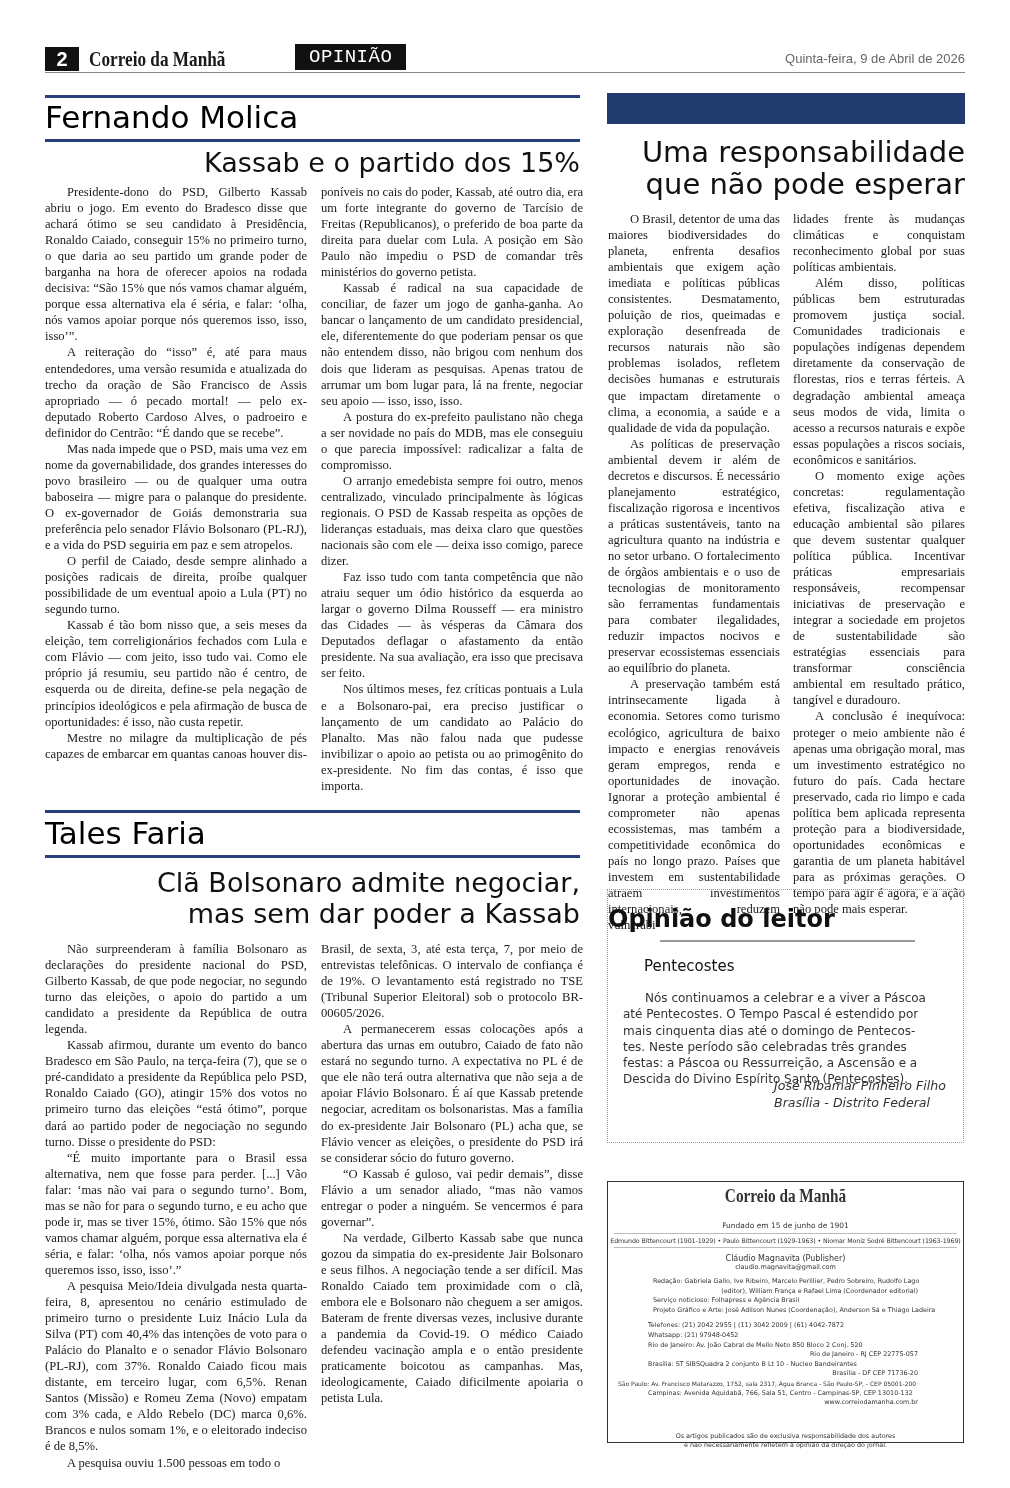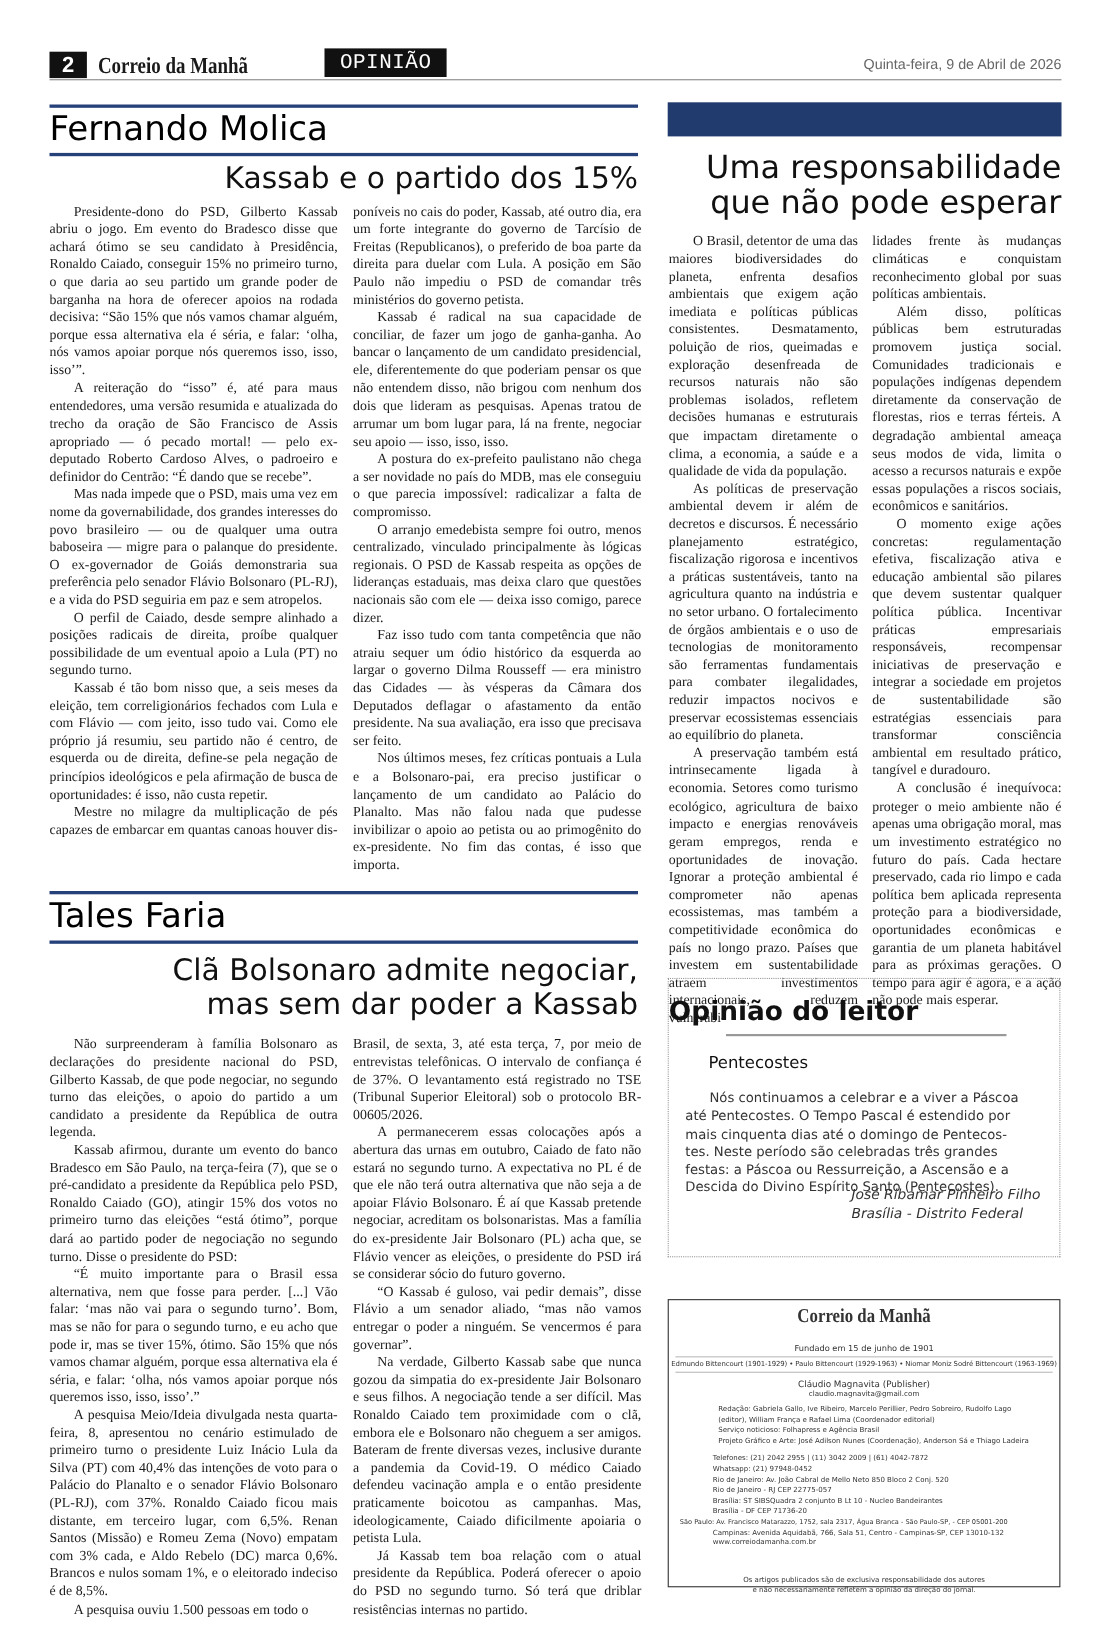--- a/index.html
+++ b/index.html
@@ -25,21 +25,21 @@
 .letter .body span{display:block}
 .letter .sig{position:absolute;right:17px;top:187px;text-align:left;font-size:12.6px;font-style:italic;line-height:17px;color:#333}
 .masthead{position:absolute;left:607px;top:1181px;width:357px;height:262px;border:1.5px solid #333;font-family:"DejaVu Sans",sans-serif;color:#333;text-align:center}
 .mh-name{font-family:"Liberation Serif",serif;font-weight:bold;font-size:18px;margin-top:4px;transform:scaleX(.85)}
 .mh-founded{font-size:7.5px;margin-top:14px}
 .mh-line{height:1px;background:#bbb;margin:3px 6px}
 .mh-founders{font-size:6.3px;white-space:nowrap;letter-spacing:-.1px}
 .mh-pub{font-size:8px;margin-top:6px}
 .mh-email{font-size:6.5px}
 .mh-block{font-size:6.4px;line-height:9.6px;margin-top:6px;text-align:left;padding-left:45px}
-.mh-block .c{text-align:left;padding-right:45px}
+.mh-block .c{text-align:right;padding-right:45px}
 .mh-foot{font-size:6.4px;line-height:9.6px;margin-top:24px}
 </style>
 </head>
 <body>
 
 <div class="hdr">
   <div class="pgnum">2</div>
   <div class="brand">Correio da Manhã</div>
   <div class="section">OPINIÃO</div>
   <div class="date">Quinta-feira, 9 de Abril de 2026</div>
@@ -76,25 +76,24 @@
 </div>
 
 <div class="col" style="left:45px;top:941px;width:262px">
   <p>Não surpreenderam à família Bolsonaro as declarações do presidente nacional do PSD, Gilberto Kassab, de que pode negociar, no segundo turno das eleições, o apoio do partido a um candidato a presidente da República de outra legenda.</p>
   <p>Kassab afirmou, durante um evento do banco Bradesco em São Paulo, na terça-feira (7), que se o pré-candidato a presidente da República pelo PSD, Ronaldo Caiado (GO), atingir 15% dos votos no primeiro turno das eleições “está ótimo”, porque dará ao partido poder de negociação no segundo turno. Disse o presidente do PSD:</p>
   <p>“É muito importante para o Brasil essa alternativa, nem que fosse para perder. [...] Vão falar: ‘mas não vai para o segundo turno’. Bom, mas se não for para o segundo turno, e eu acho que pode ir, mas se tiver 15%, ótimo. São 15% que nós vamos chamar alguém, porque essa alternativa ela é séria, e falar: ‘olha, nós vamos apoiar porque nós queremos isso, isso, isso’.”</p>
   <p>A pesquisa Meio/Ideia divulgada nesta quarta-feira, 8, apresentou no cenário estimulado de primeiro turno o presidente Luiz Inácio Lula da Silva (PT) com 40,4% das intenções de voto para o Palácio do Planalto e o senador Flávio Bolsonaro (PL-RJ), com 37%. Ronaldo Caiado ficou mais distante, em terceiro lugar, com 6,5%. Renan Santos (Missão) e Romeu Zema (Novo) empatam com 3% cada, e Aldo Rebelo (DC) marca 0,6%. Brancos e nulos somam 1%, e o eleitorado indeciso é de 8,5%.</p>
   <p>A pesquisa ouviu 1.500 pessoas em todo o</p>
 </div>
 <div class="col" style="left:321px;top:941px;width:262px">
-  <p class="cont">Brasil, de sexta, 3, até esta terça, 7, por meio de entrevistas telefônicas. O intervalo de confiança é de 37%. O levantamento está registrado no TSE (Tribunal Superior Eleitoral) sob o protocolo BR-00605/2026.</p>
+  <p class="cont">Brasil, de sexta, 3, até esta terça, 7, por meio de entrevistas telefônicas. O intervalo de confiança é de 19%. O levantamento está registrado no TSE (Tribunal Superior Eleitoral) sob o protocolo BR-00605/2026.</p>
   <p>A permanecerem essas colocações após a abertura das urnas em outubro, Caiado de fato não estará no segundo turno. A expectativa no PL é de que ele não terá outra alternativa que não seja a de apoiar Flávio Bolsonaro. É aí que Kassab pretende negociar, acreditam os bolsonaristas. Mas a família do ex-presidente Jair Bolsonaro (PL) acha que, se Flávio vencer as eleições, o presidente do PSD irá se considerar sócio do futuro governo.</p>
   <p>“O Kassab é guloso, vai pedir demais”, disse Flávio a um senador aliado, “mas não vamos entregar o poder a ninguém. Se vencermos é para governar”.</p>
   <p>Na verdade, Gilberto Kassab sabe que nunca gozou da simpatia do ex-presidente Jair Bolsonaro e seus filhos. A negociação tende a ser difícil. Mas Ronaldo Caiado tem proximidade com o clã, embora ele e Bolsonaro não cheguem a ser amigos. Bateram de frente diversas vezes, inclusive durante a pandemia da Covid-19. O médico Caiado defendeu vacinação ampla e o então presidente praticamente boicotou as campanhas. Mas, ideologicamente, Caiado dificilmente apoiaria o petista Lula.</p>
-  <p>Já Kassab tem boa relação com o atual presidente da República. Poderá oferecer o apoio do PSD no segundo turno. Só terá que driblar resistências internas no partido.</p>
 </div>
 
 <div class="edbar"></div>
 <div class="headline" style="left:607px;top:136px;width:358px;font-size:29px;line-height:1.12">
   <div>Uma responsabilidade</div>
   <div>que não pode esperar</div>
 </div>
 <div class="col" style="left:608px;top:211px;width:172px">
   <p>O Brasil, detentor de uma das maiores biodiversidades do planeta, enfrenta desafios ambientais que exigem ação imediata e políticas públicas consistentes. Desmatamento, poluição de rios, queimadas e exploração desenfreada de recursos naturais não são problemas isolados, refletem decisões humanas e estruturais que impactam diretamente o clima, a economia, a saúde e a qualidade de vida da população.</p>
   <p>As políticas de preservação ambiental devem ir além de decretos e discursos. É necessário planejamento estratégico, fiscalização rigorosa e incentivos a práticas sustentáveis, tanto na agricultura quanto na indústria e no setor urbano. O fortalecimento de órgãos ambientais e o uso de tecnologias de monitoramento são ferramentas fundamentais para combater ilegalidades, reduzir impactos nocivos e preservar ecossistemas essenciais ao equilíbrio do planeta.</p>

